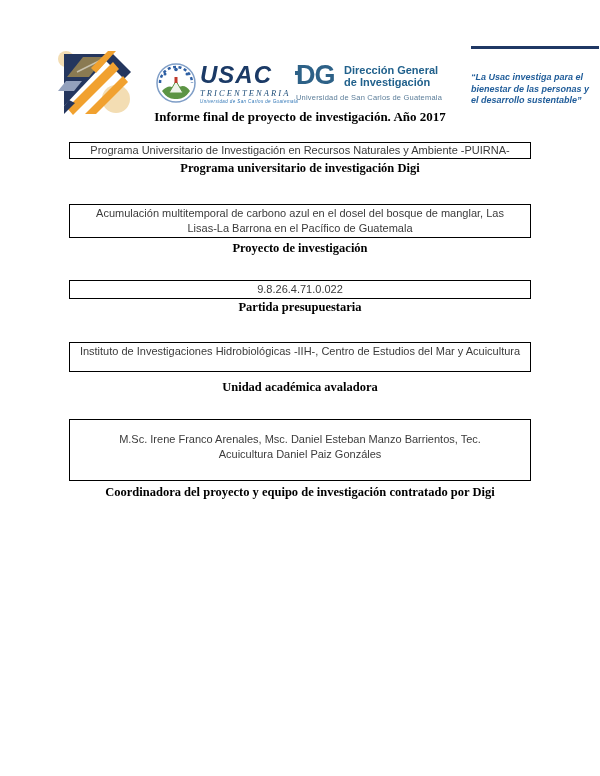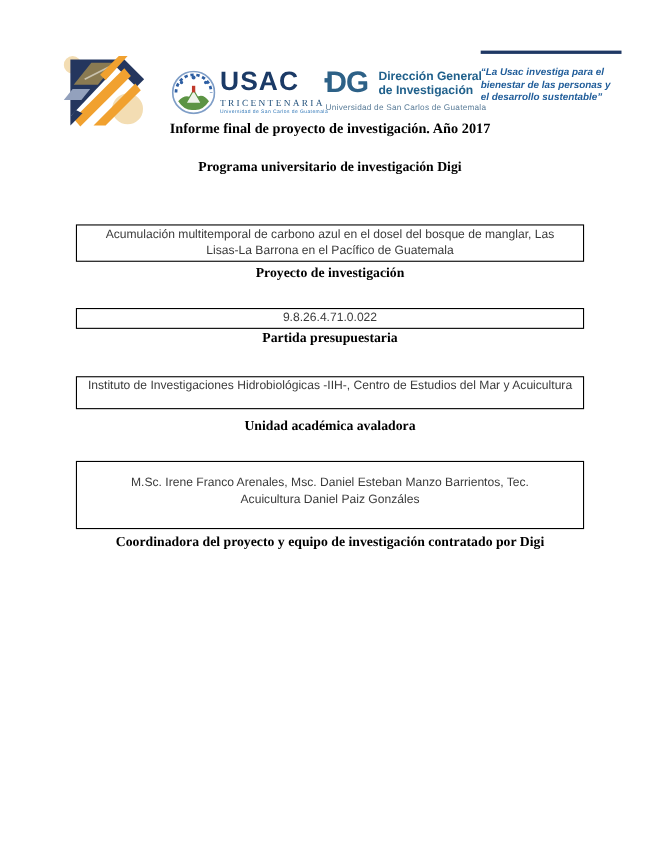--- a/index.html
+++ b/index.html
@@ -6,38 +6,38 @@
   html,body { background:#888; }
   .page {
     position:relative; width:600px; height:776px; background:#ffffff;
     margin:0 auto; overflow:hidden;
     font-family:"Liberation Sans", sans-serif;
   }
 
   
   .deco-logo { position:absolute; left:55px; top:42px; width:80px; height:76px; }
 
-  .usac-logo { position:absolute; left:156px; top:63px; display:flex; align-items:flex-end; }
+  .usac-logo { position:absolute; left:156px; top:63px; display:flex; align-items:flex-start;font-style:italic; }
   .usac-emblem { width:40px; height:40px; margin-right:4px; }
   .usac-text { display:flex; flex-direction:column; align-items:flex-start; padding-top:1px; }
   .usac-acronym { font-family:"Liberation Sans", sans-serif; font-weight:bold; font-size:24px; line-height:22px; letter-spacing:1px; color:#1b3a66; }
   .usac-sub { font-family:"Liberation Serif", serif; font-size:8.5px; letter-spacing:2.1px; color:#1f4e79; margin-top:2px; }
   .usac-tagline { font-size:4.5px; letter-spacing:0.4px; color:#2e75b6; margin-top:1px; white-space:nowrap; }
 
   .dgi-logo { position:absolute; left:296px; top:62px; width:150px; }
   .dgi-top { display:flex; align-items:center; }
   .dgi-glyph { position:relative; width:44px; height:28px; }
   .dgi-glyph .letters { font-family:"Liberation Sans", sans-serif; font-weight:bold; font-size:27px; line-height:26px; letter-spacing:-1px; color:#2d6187; }
   .dgi-glyph .dot1, .dgi-glyph .dot2 { position:absolute; width:4px; height:4px; background:#2d6187; }
   .dgi-glyph .dot1 { left:-1px; top:9px; }
   .dgi-glyph .dot2 { right:2px; top:9px; background:#ffffff; }
   .dgi-name { font-size:11px; font-weight:bold; line-height:12.5px; color:#21618c; margin-left:4px; }
   .dgi-sub { font-size:7.5px; color:#5b7d99; margin-top:3px; letter-spacing:0.2px; white-space:nowrap; }
 
-  .slogan { position:absolute; left:437px; top:46px; width:128px; border-top:3px solid #1f3864; padding-top:11px; }
+  .slogan { position:absolute; left:471px; top:46px; width:128px; border-top:3px solid #1f3864; padding-top:23px; }
   .slogan-text { font-size:9px; font-weight:bold; font-style:italic; color:#1f5c99; line-height:11.5px; }
 
   
   .doc-title { position:absolute; left:0; top:109px; width:100%; text-align:center;
     font-family:"Liberation Serif", serif; font-weight:bold; font-size:13px; color:#000; }
 
   
   .section { position:absolute; left:69px; width:462px; }
   .sec-box { border:1.5px solid #000; text-align:center; font-size:11px; color:#3b3b3b; line-height:15px; }
   .sec-caption { text-align:center; font-family:"Liberation Serif", serif; font-weight:bold; font-size:12.5px; color:#000; }
@@ -103,20 +103,21 @@
     <div class="dgi-sub">Universidad de San Carlos de Guatemala</div>
   </div>
 
   <div class="slogan">
     <div class="slogan-text">“La Usac investiga para el bienestar de las personas y el desarrollo sustentable”</div>
   </div>
 
   <div class="doc-title">Informe final de proyecto de investigación. Año 2017</div>
 
   <div class="section s1">
+    <div class="sec-box">Programa Universitario de Investigación en Recursos Naturales y Ambiente -PUIRNA-</div>
     <div class="sec-caption">Programa universitario de investigación Digi</div>
   </div>
 
   <div class="section s2">
     <div class="sec-box">Acumulación multitemporal de carbono azul en el dosel del bosque de manglar, Las Lisas-La Barrona en el Pacífico de Guatemala</div>
     <div class="sec-caption">Proyecto de investigación</div>
   </div>
 
   <div class="section s3">
     <div class="sec-box">9.8.26.4.71.0.022</div>

